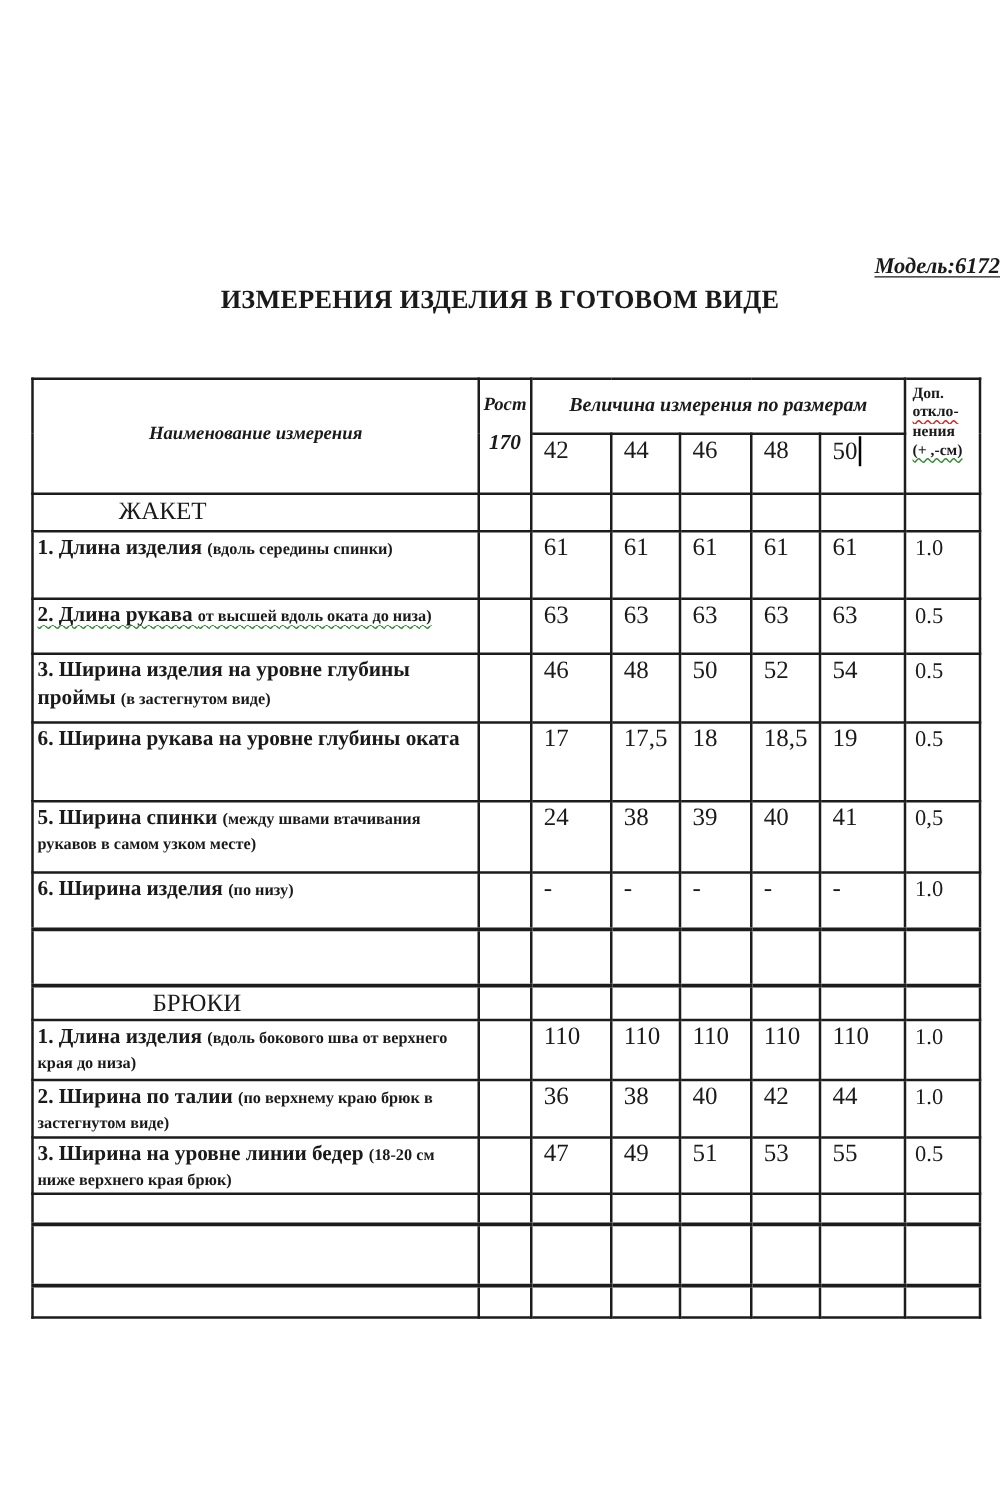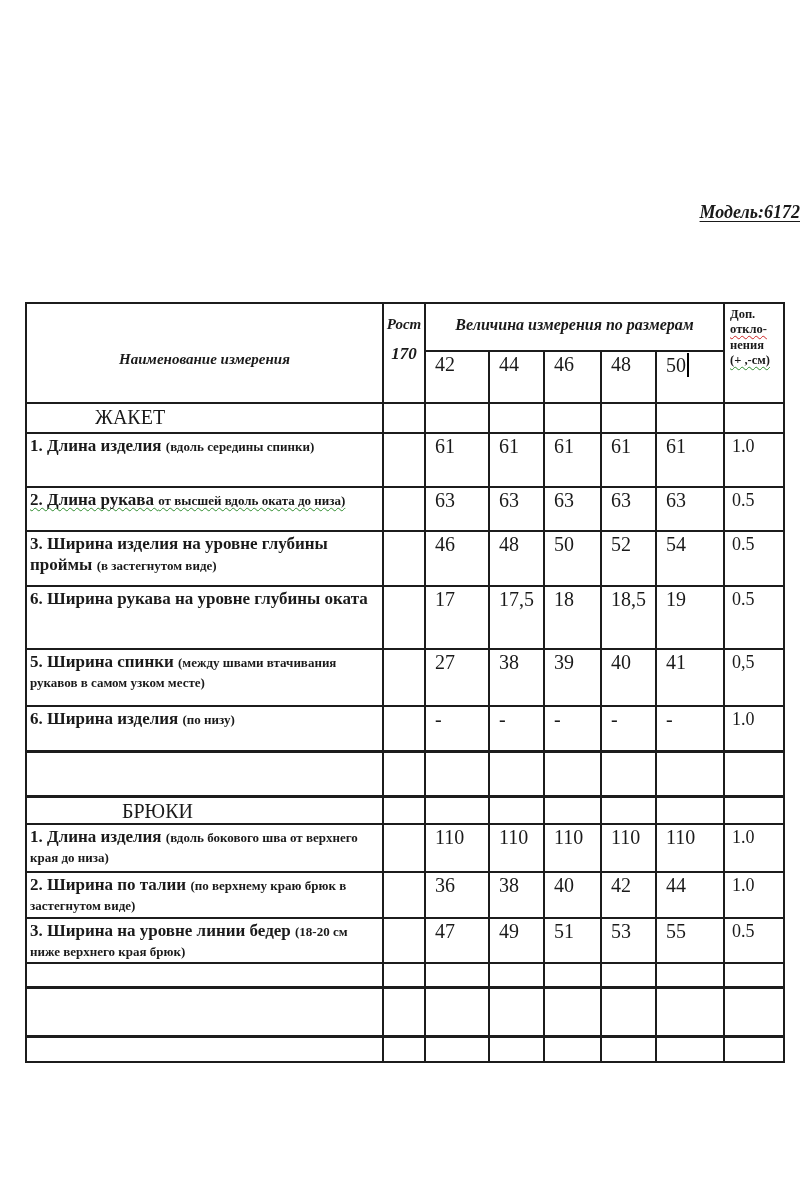--- a/index.html
+++ b/index.html
@@ -16,21 +16,21 @@
     position:absolute;top:302px;left:25px;width:758px;
     border-collapse:collapse;table-layout:fixed;
   }
   td{
     border:2px solid #1c1c1c;vertical-align:top;padding:0;overflow:hidden;
   }
   tr.bt-thick td{border-top-width:3px;}
 
   
   .h-name{display:flex;align-items:center;justify-content:center;height:86px;
-          font-size:15px;font-weight:bold;font-style:italic;margin-top:12px;}
+          font-size:15px;font-weight:bold;font-style:italic;}
   .h-rost1{height:40px;display:flex;align-items:center;justify-content:center;
            font-size:15px;font-weight:bold;font-style:italic;}
   .h-rost2{display:flex;justify-content:center;font-size:17px;font-weight:bold;font-style:italic;}
   .h-vel{display:flex;align-items:center;justify-content:center;height:42px;
          font-size:16px;font-weight:bold;font-style:italic;}
   .h-dop{padding:3px 2px 0 5px;font-size:12.5px;font-weight:bold;line-height:1.22;}
   td.size-cell{font-size:20px;padding:1px 0 0 9px;}
 
   
   td.label-cell{padding:1px 6px 0 3px;line-height:1.26;}
@@ -49,20 +49,21 @@
             text-underline-offset:2px;text-decoration-skip-ink:none;}
 
   .cursor{display:inline-block;width:2px;height:24px;background:#000;
           vertical-align:bottom;margin-left:1px;}
 </style>
 </head>
 <body>
 
 <div class="titles">
   <div class="model">Модель:6172</div>
+  <div class="heading">ИЗМЕРЕНИЯ ИЗДЕЛИЯ В ГОТОВОМ ВИДЕ</div>
 </div>
 
 <table class="meas">
   <colgroup>
     <col style="width:357px">
       <col style="width:42px">
       <col style="width:64px">
       <col style="width:55px">
     <col style="width:57px">
       <col style="width:55px">
@@ -150,21 +151,21 @@
     <td class="val-cell">17,5</td>
     <td class="val-cell">18</td>
     <td class="val-cell">18,5</td>
     <td class="val-cell">19</td>
     <td class="dop-cell">0.5</td>
   </tr>
 
   <tr style="height:57px">
     <td class="label-cell"><span class="lbl-main">5. Ширина спинки </span><span class="lbl-small">(между швами втачивания рукавов в самом узком месте)</span></td>
     <td></td>
-    <td class="val-cell">27</td>
+    <td class="val-cell">24</td>
     <td class="val-cell">38</td>
     <td class="val-cell">39</td>
     <td class="val-cell">40</td>
     <td class="val-cell">41</td>
     <td class="dop-cell">0,5</td>
   </tr>
 
   <tr style="height:45px">
     <td class="label-cell"><span class="lbl-main">6. Ширина изделия </span><span class="lbl-small">(по низу)</span></td>
     <td></td>

